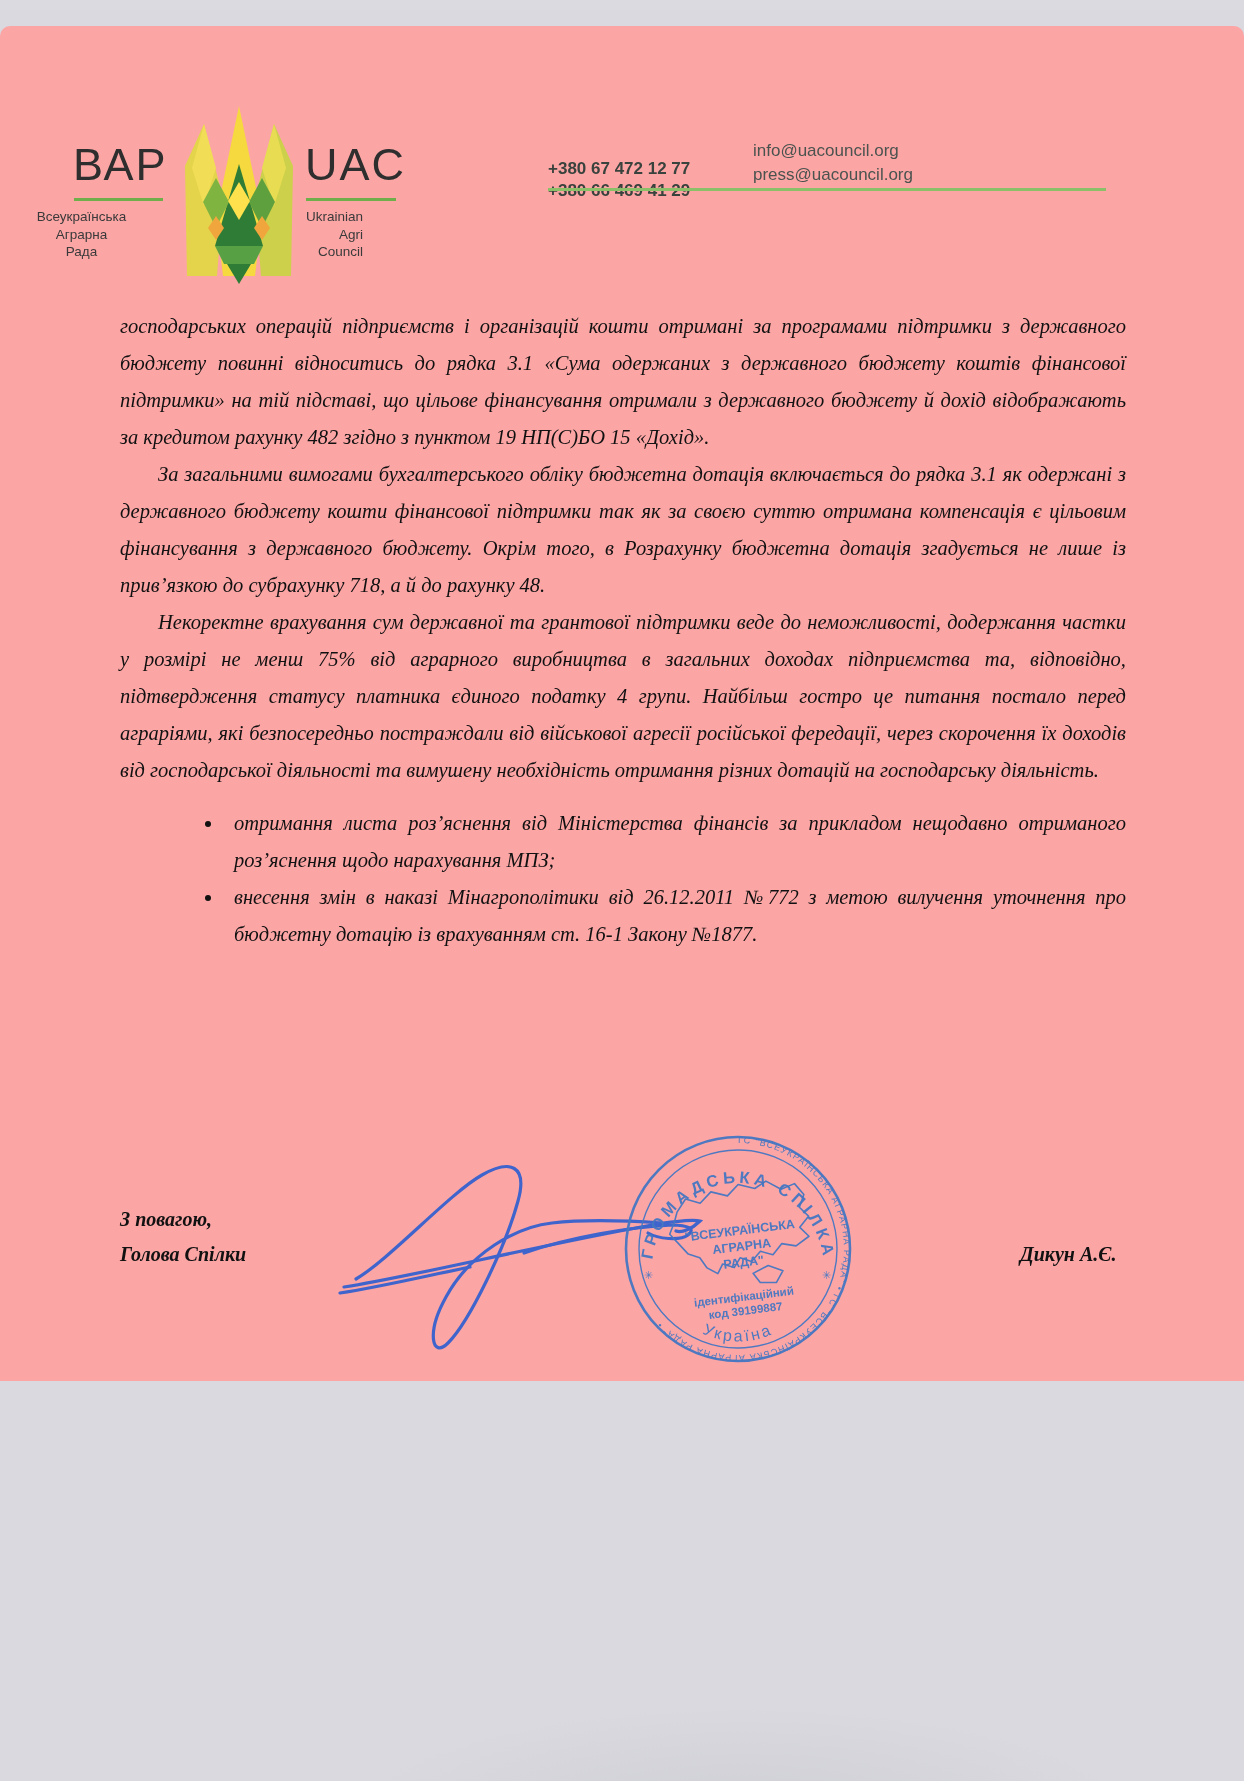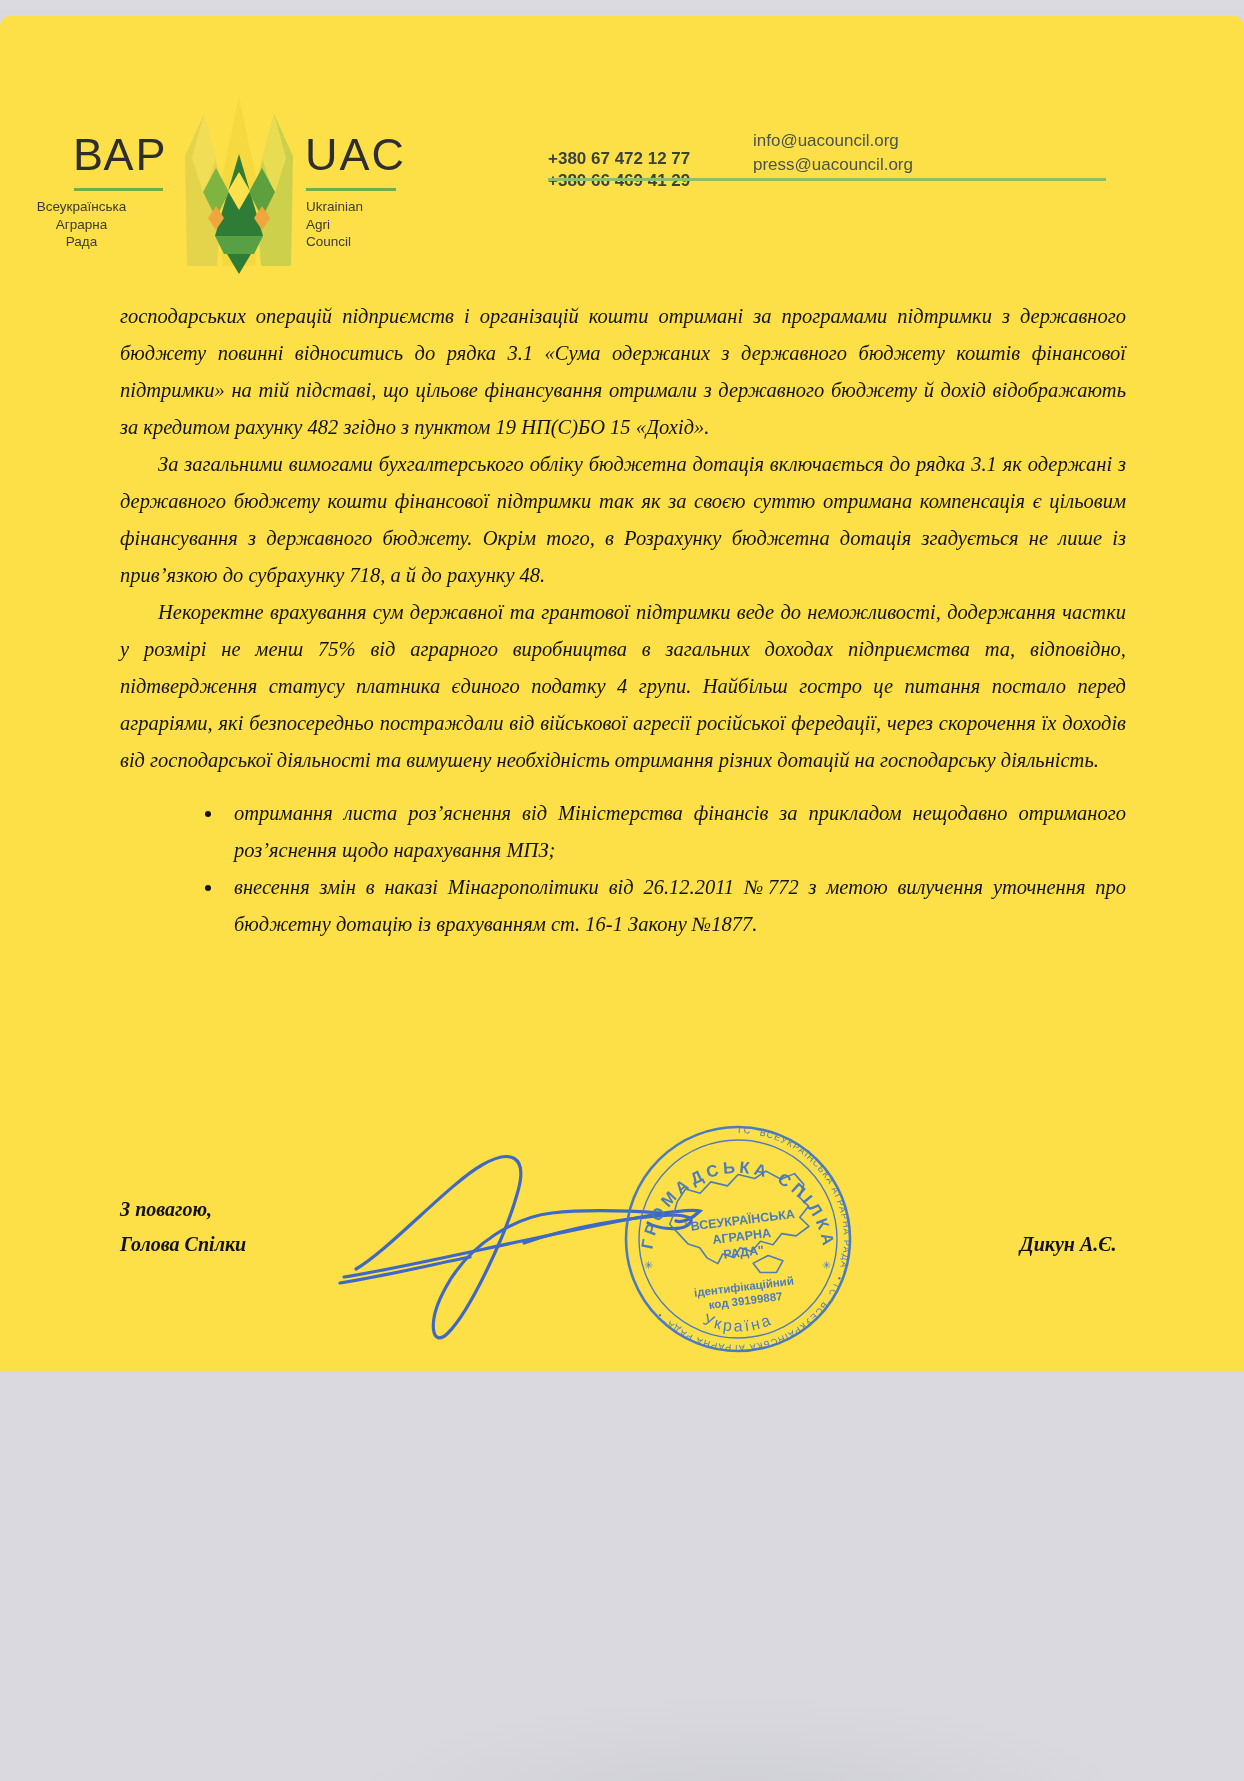--- a/index.html
+++ b/index.html
@@ -4,39 +4,39 @@
 <style>
   html,body{margin:0;padding:0;}
   body{
     width:1244px;height:1781px;
     background:#d9d9df;
     font-family:"Liberation Sans",sans-serif;
     position:relative;overflow:hidden;
   }
   .topbar{position:absolute;left:0;top:0;width:1244px;height:10px;background:#dadae0;}
   .page{
-    position:absolute;left:0;top:16px;width:1244px;height:1355px;
-    background:#fde047;border-radius:10px 10px 0 0;
+    position:absolute;left:0;top:26px;width:1244px;height:1355px;
+    background:#fca5a5;border-radius:10px 10px 0 0;
   }
   .page-shadow{
     position:absolute;left:240px;top:1680px;width:1004px;height:101px;
     background:radial-gradient(ellipse 55% 160% at 50% 115%,rgba(110,110,125,0.10),rgba(255,255,255,0) 72%);
     pointer-events:none;
   }
 
   
   .logo-acronym{position:absolute;font-size:45px;letter-spacing:2px;font-weight:500;color:#2e2e2e;}
   .bap{left:73px;top:113px;}
   .uac{left:305px;top:113px;}
   .logo-rule{position:absolute;height:3px;background:#6fae4a;}
   .rule-bap{left:74px;top:172px;width:89px;}
   .rule-uac{left:306px;top:172px;width:90px;}
   .logo-caption{position:absolute;font-size:13.5px;line-height:17.5px;color:#3a3a3a;}
   .cap-left{left:0px;top:182px;width:163px;text-align:center;}
-  .cap-right{left:306px;top:182px;text-align:left;}
+  .cap-right{left:306px;top:182px;text-align:right;}
   .trident{position:absolute;left:183px;top:80px;}
 
   .contact-phones{position:absolute;left:548px;top:112px;font-size:17px;font-weight:bold;color:#39423d;line-height:22px;margin-top:20px;}
   .contact-emails{position:absolute;left:753px;top:113px;font-size:17px;color:#4b534f;line-height:24px;}
   .contact-rule{position:absolute;left:548px;top:162px;width:558px;height:2.5px;background:#8bbf68;}
   .contact-address{position:absolute;left:548px;top:172px;font-size:16.5px;color:#39423d;line-height:27px;}
 
   
   .letter{
     position:absolute;left:120px;top:282px;width:1006px;

